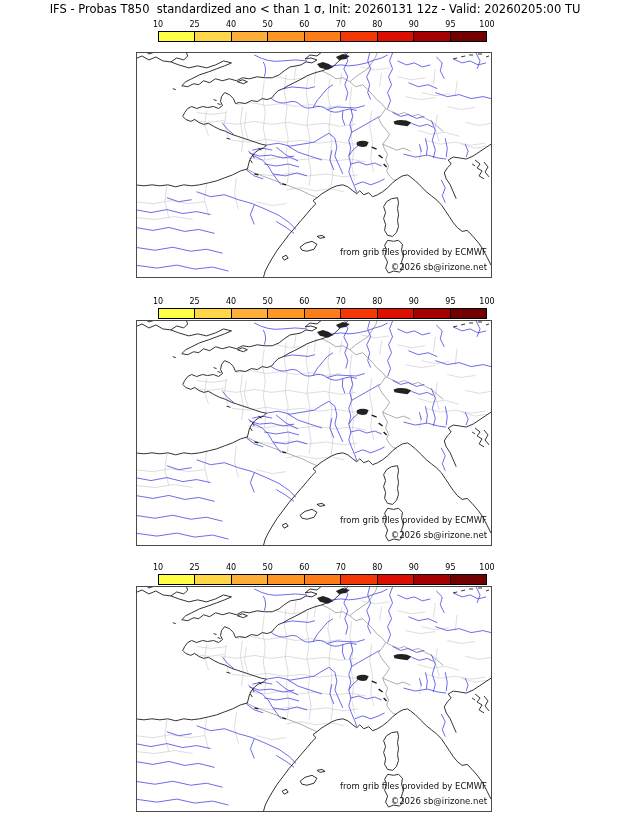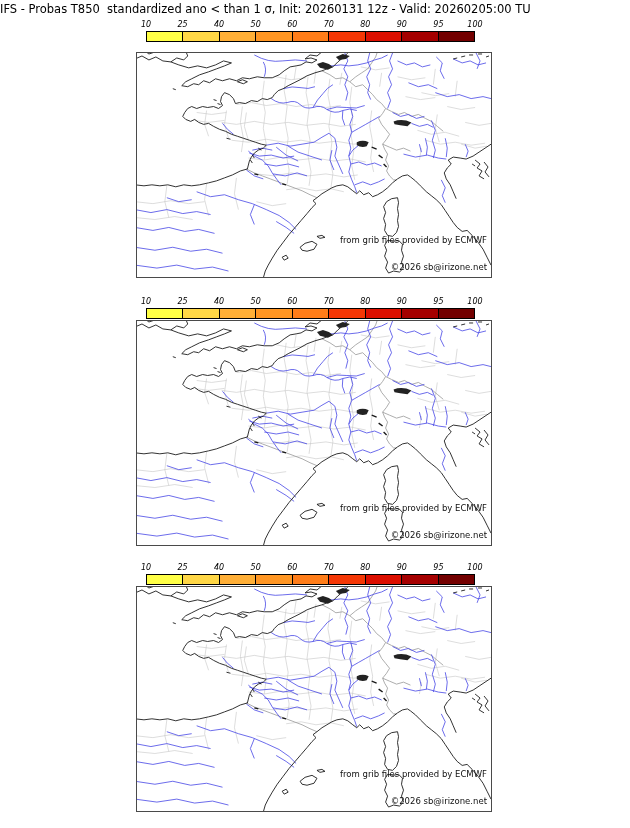--- a/index.html
+++ b/index.html
@@ -6,44 +6,44 @@
   body{
     width:630px;height:828px;position:relative;background:#ffffff;
     font-family:"DejaVu Sans","Liberation Sans",sans-serif;color:#000;
     overflow:hidden;
   }
   .panel{position:absolute;left:0;width:630px;}
   #panel1{top:0;height:280px;}
   #panel2{top:280px;height:266px;}
   #panel3{top:546px;height:282px;}
   .panel-title{
-    position:absolute;top:2px;left:0;right:0;
+    position:absolute;top:2px;left:0;right:0;text-align:center;
     font-size:11.5px;line-height:14px;white-space:pre;letter-spacing:0;
   }
-  .legend{position:absolute;left:146px;width:329px;top:17px;font-style:italic;}
+  .legend{position:absolute;left:158px;width:329px;top:17px;}
   #panel1 .legend{top:20px;}
   .legend-ticks{position:relative;height:10px;font-size:8px;line-height:10px;}
   .legend-tick{position:absolute;top:0;transform:translateX(-50%);}
   .legend-bar{
     margin-top:1px;height:9px;border:1px solid #000;
     display:flex;box-sizing:content-box;
   }
   .legend-seg{flex:1 1 0;border-right:1px solid #000;}
   .legend-seg:last-child{border-right:none;}
   .map{
     position:absolute;left:136px;top:40px;width:354px;height:224px;
     border:1px solid #4a4a4a;background:#fff;
   }
   #panel1 .map{top:52px;}
   .map svg{position:absolute;left:0;top:0;width:354px;height:224px;}
   .map-credit{
     position:absolute;right:4px;font-size:8.5px;line-height:10px;
     color:#111;white-space:pre;
   }
-  .map-credit.line1{bottom:32px;}
+  .map-credit.line1{bottom:20px;}
   .map-credit.line2{bottom:5px;}
 </style>
 </head>
 <body>
 
   <section class="panel" id="panel1">
     <div class="panel-title">IFS - Probas T850  standardized ano &lt; than 1 σ, Init: 20260131 12z - Valid: 20260205:00 TU</div>
     <div class="legend">
       <div class="legend-ticks">
         <span class="legend-tick" style="left: 0%;">10</span>

